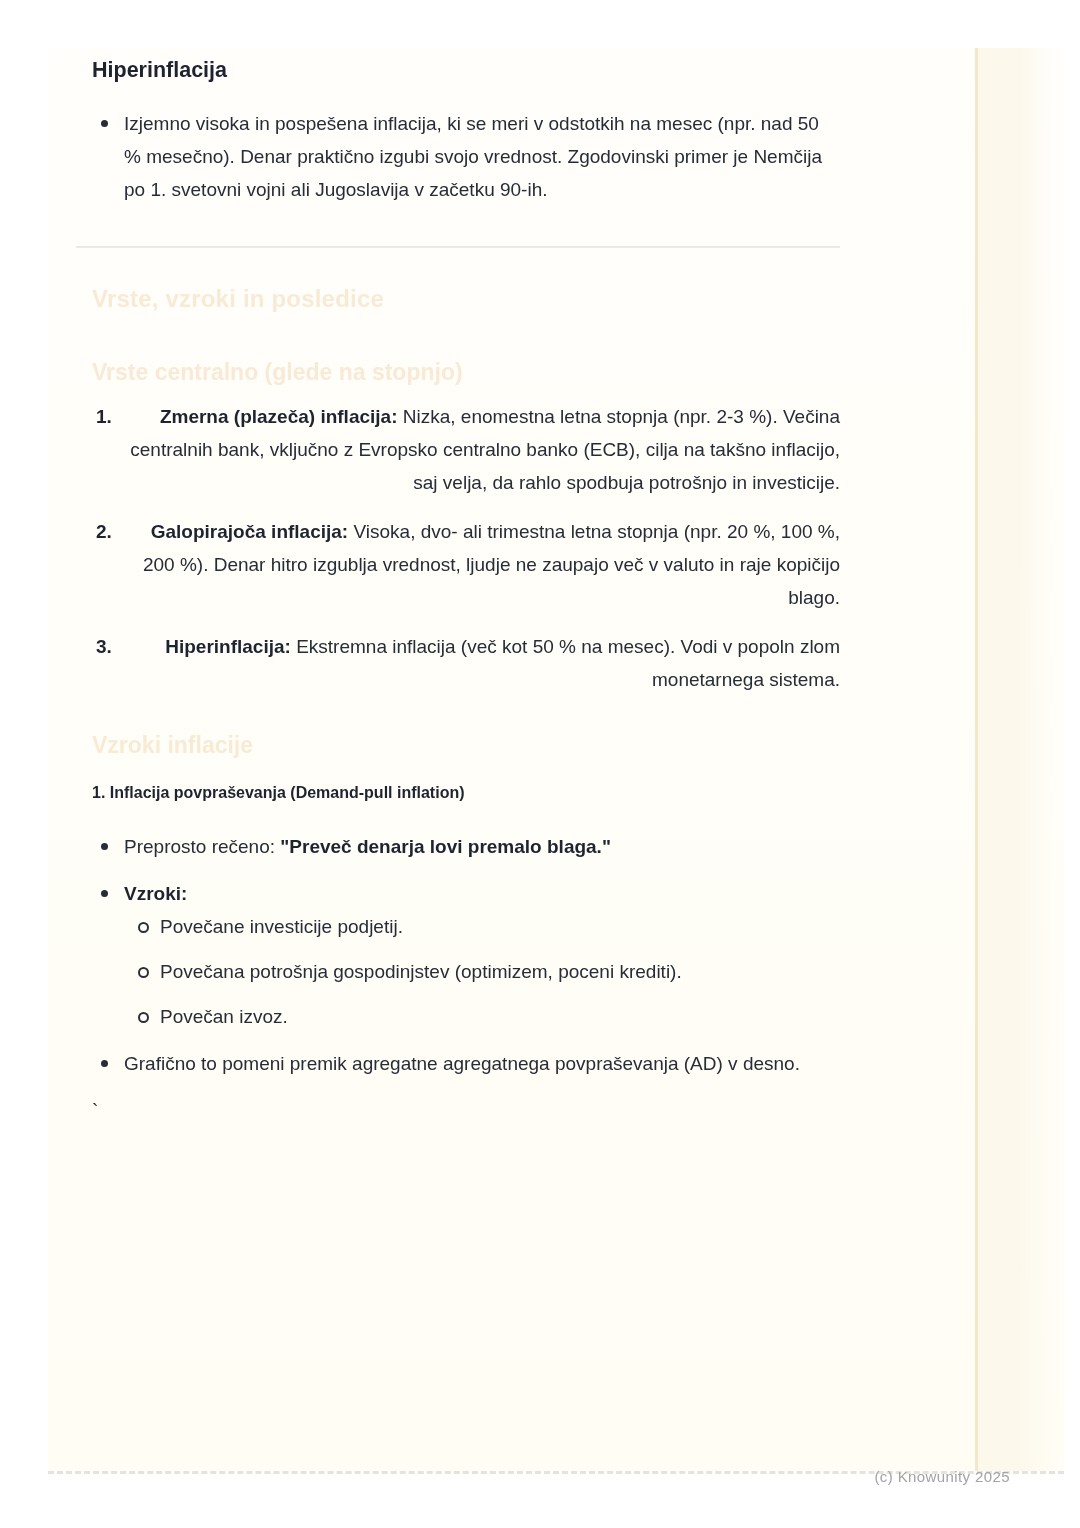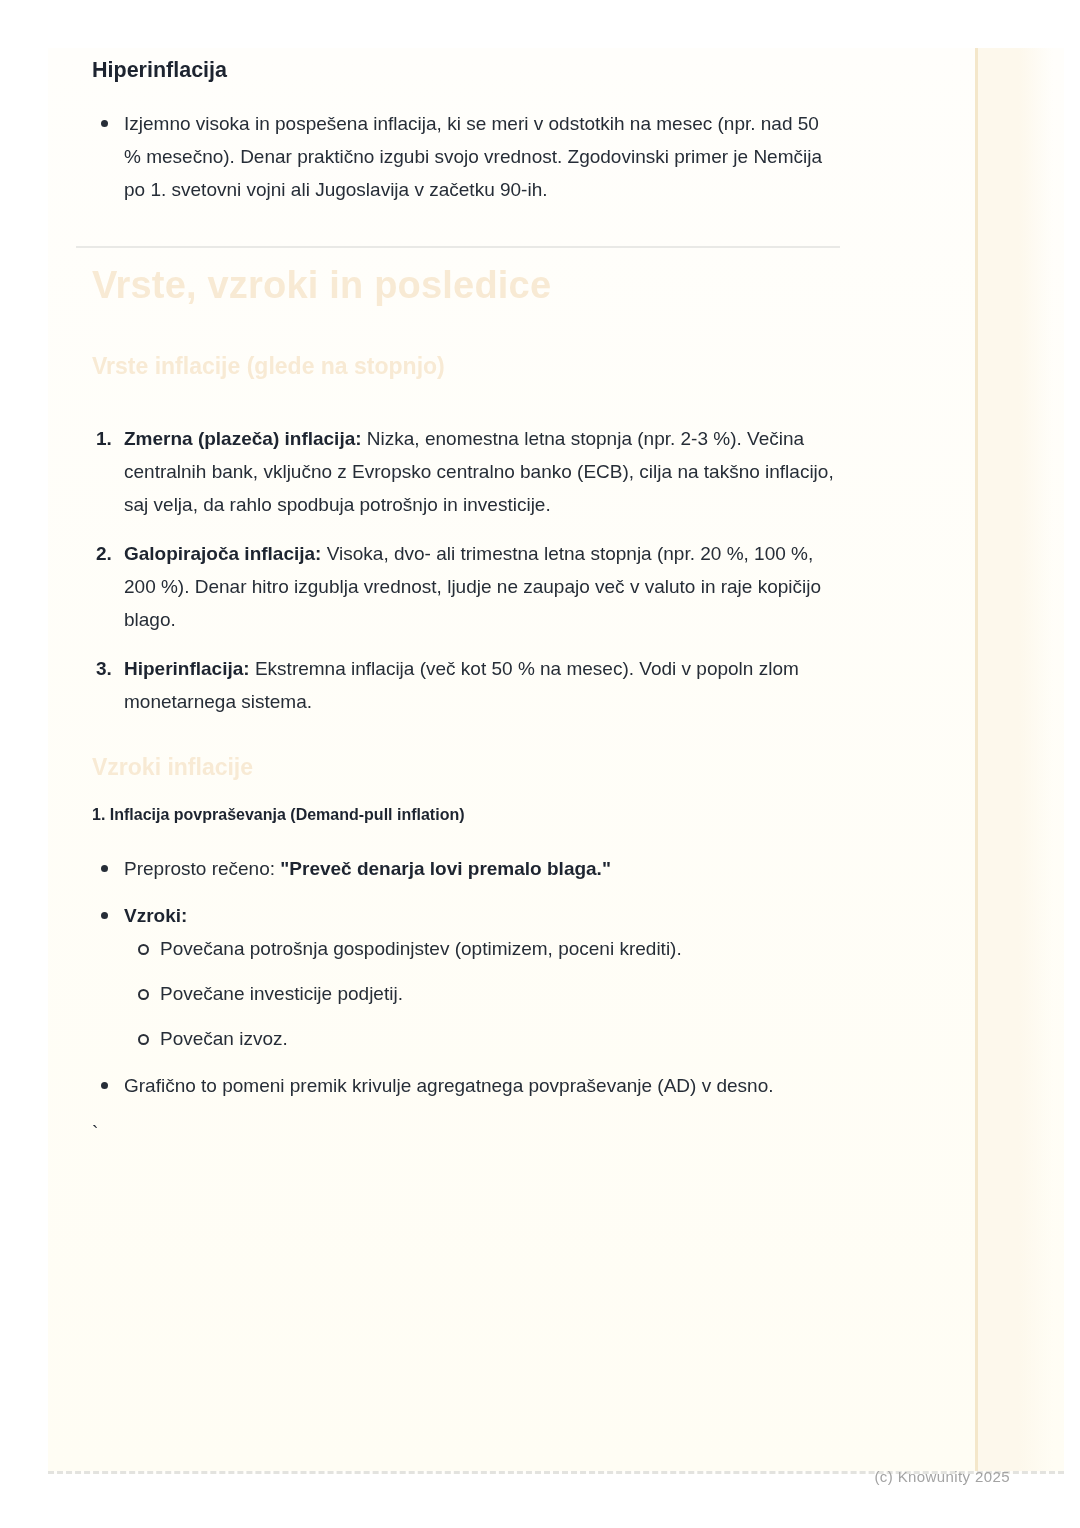--- a/index.html
+++ b/index.html
@@ -47,32 +47,33 @@
     content:"";
     position:absolute; left:-23px; top:13px;
     width:7px; height:7px; border-radius:50%;
     background:#262d37;
   }
   hr.divider {
     border:none; border-top:2px solid #e9e9e6;
     margin:40px 0 0 0;
   }
   .faint-h2 {
-    margin:16px 0 0 16px;
-    font-size:38px; font-weight:700; color:#f8ead4;
+    margin:37px 0 0 16px;
+    font-size:24px; font-weight:700; color:#f8ead4;
     letter-spacing:0.2px;
   }
   .faint-h3 {
     margin:46px 0 0 16px;
     font-size:23px; font-weight:700; color:#f8ead4;
   }
   .faint-h3.causes { margin-top:36px; }
   ol.types {
-    margin-top:42px;
+    margin-top:14px;
     counter-reset:item;
+    text-align:right;
   }
   ol.types > li {
     counter-increment:item;
     margin-bottom:16px;
   }
   ol.types > li::before {
     content:counter(item) ".";
     position:absolute; left:-28px; top:0;
     font-weight:700; color:#1d2430;
   }
@@ -117,21 +118,21 @@
     <h3 class="section-heading">Hiperinflacija</h3>
 
     <ul class="bullets">
       <li>Izjemno visoka in pospešena inflacija, ki se meri v odstotkih na mesec (npr. nad 50 % mesečno). Denar praktično izgubi svojo vrednost. Zgodovinski primer je Nemčija po 1. svetovni vojni ali Jugoslavija v začetku 90-ih.</li>
     </ul>
 
     <hr class="divider">
 
     <h2 class="faint-h2">Vrste, vzroki in posledice</h2>
 
-    <h3 class="faint-h3">Vrste inflacije (glede na stopnjo)</h3>
+    <h3 class="faint-h3">Vrste centralno (glede na stopnjo)</h3>
 
     <ol class="types">
       <li>
         <span class="term">Zmerna (plazeča) inflacija:</span>
         <span>Nizka, enomestna letna stopnja (npr. 2-3 %). Večina centralnih bank, vključno z Evropsko centralno banko (ECB), cilja na takšno inflacijo, saj velja, da rahlo spodbuja potrošnjo in investicije.</span>
       </li>
       <li>
         <span class="term">Galopirajoča inflacija:</span>
         <span>Visoka, dvo- ali trimestna letna stopnja (npr. 20 %, 100 %, 200 %). Denar hitro izgublja vrednost, ljudje ne zaupajo več v valuto in raje kopičijo blago.</span>
       </li>
@@ -148,27 +149,27 @@
 
     <ul class="demand">
 
       <li>
         <span>Preprosto rečeno: </span><strong>"Preveč denarja lovi premalo blaga."</strong>
       </li>
 
       <li>
         <strong>Vzroki:</strong>
         <ul class="sub">
+          <li>Povečane investicije podjetij.</li>
           <li>Povečana potrošnja gospodinjstev (optimizem, poceni krediti).</li>
-          <li>Povečane investicije podjetij.</li>
           <li>Povečan izvoz.</li>
         </ul>
       </li>
 
-      <li>Grafično to pomeni premik krivulje agregatnega povpraševanje (AD) v desno.</li>
+      <li>Grafično to pomeni premik agregatne agregatnega povpraševanja (AD) v desno.</li>
     </ul>
 
     <p class="stray">`</p>
 
   </div>
 </div>
 
 <div class="watermark">(c) Knowunity 2025</div>
 
 </body></html>

